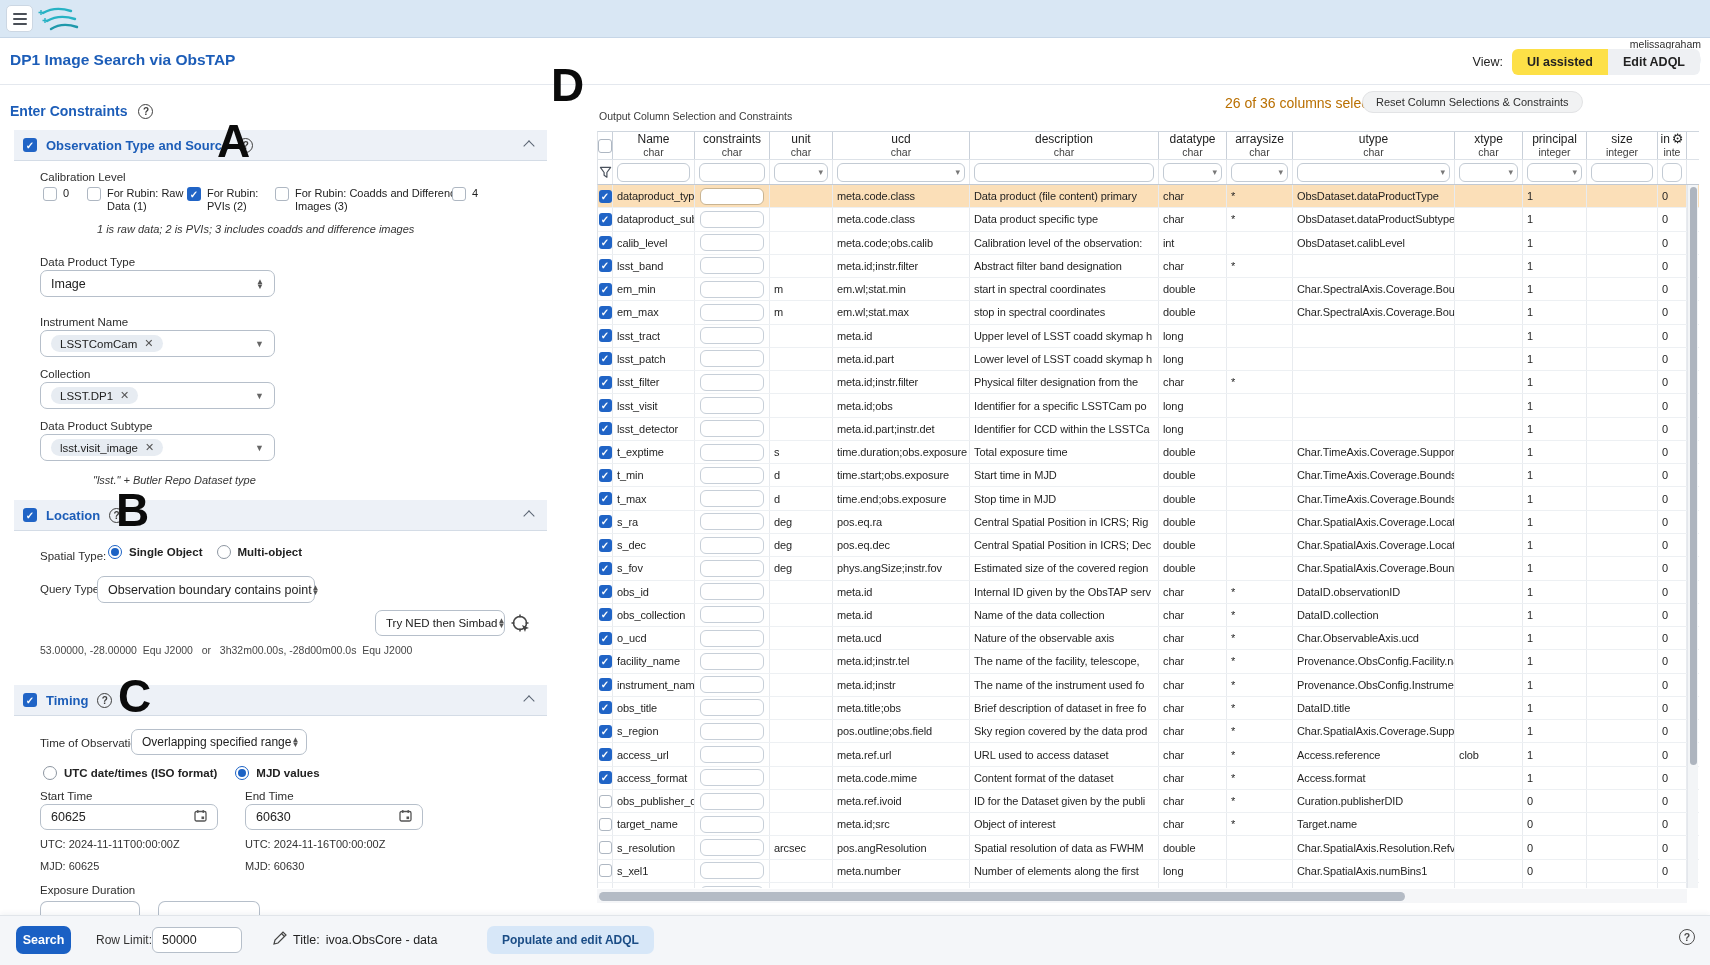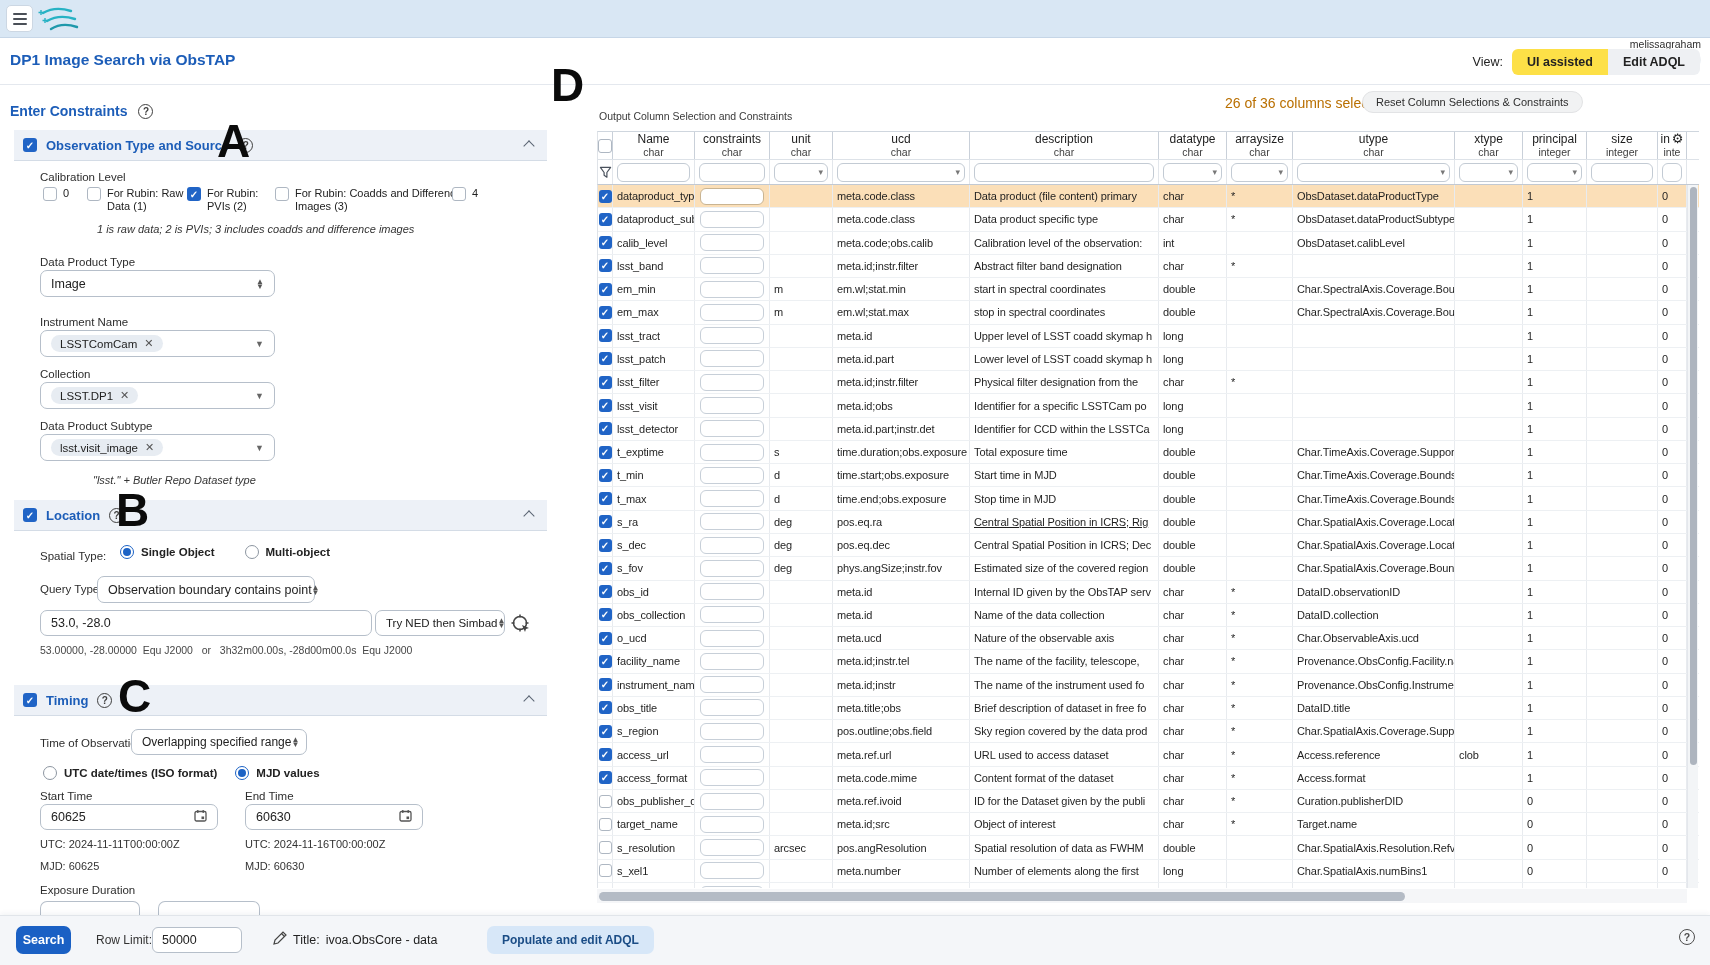--- a/index.html
+++ b/index.html
@@ -205,43 +205,40 @@
   </div>
   <div class="note" style="left:93px;top:474px">"lsst." + Butler Repo Dataset type</div>
 
   <div class="secbar" style="top:500px">
     <span class="cbx on">✓</span>
     <span class="stitle">Location</span>
     <span class="help">?</span>
     <span class="chev"></span>
   </div>
   <div class="flabel" style="left:40px;top:550px">Spatial Type:</div>
-  <div class="rgroup" style="left:120px;top:545px;gap:30px" id="spatialradios">
+  <div class="rgroup" style="left:108px;top:545px;gap:14px" id="spatialradios">
       <span style="display: inline-flex; align-items: center; gap: 7px;">
         <span class="radio sel"></span>
         <span class="radiolbl">Single Object</span>
       </span>
       <span style="display: inline-flex; align-items: center; gap: 7px;">
         <span class="radio"></span>
         <span class="radiolbl">Multi-object</span>
       </span>
     </div>
 
   <div class="flabel" style="left:40px;top:583px">Query Type</div>
   <div class="selbox" style="left:97px;top:576px;width:218px">
     <span>Observation boundary contains point</span>
     <span class="spin">
         <span>▲</span>
         <span>▼</span>
       </span>
   </div>
 
-  <div class="inputbox" style="left:40px;top:610px;width:332px">
-    <span>53.0, -28.0</span>
-  </div>
   <div class="selbox" style="left:375px;top:610px;width:130px;height:26px">
     <span style="font-size:11.5px">Try NED then Simbad</span>
     <span class="spin">
         <span>▲</span>
         <span>▼</span>
       </span>
   </div>
   <div style="position:absolute;left:510px;top:612px">
     <svg width="22" height="22" viewBox="0 0 22 22">
       <circle cx="10" cy="11" r="6.5" stroke="#444" stroke-width="1.5" fill="none"></circle>
@@ -692,21 +689,21 @@
         <div class="trow">
           <div class="tc cbcell" style="width: 15px;">
             <span class="cbx on">✓</span>
           </div>
           <div class="tc" style="width: 82px;">s_ra</div>
           <div class="tc" style="width: 75px;">
             <div class="mini"></div>
           </div>
           <div class="tc" style="width: 63px;">deg</div>
           <div class="tc" style="width: 137px;">pos.eq.ra</div>
-          <div class="tc" style="width: 189px; text-decoration: underline;">Central Spatial Position in ICRS; Rig</div>
+          <div class="tc" style="width: 189px;">Central Spatial Position in ICRS; Rig</div>
           <div class="tc" style="width: 68px;">double</div>
           <div class="tc" style="width: 66px;"></div>
           <div class="tc" style="width: 162px;">Char.SpatialAxis.Coverage.Location</div>
           <div class="tc" style="width: 68px;"></div>
           <div class="tc" style="width: 64px;">1</div>
           <div class="tc" style="width: 71px;"></div>
           <div class="tc" style="width: 29px;">0</div>
         </div>
         <div class="trow">
           <div class="tc cbcell" style="width: 15px;">

